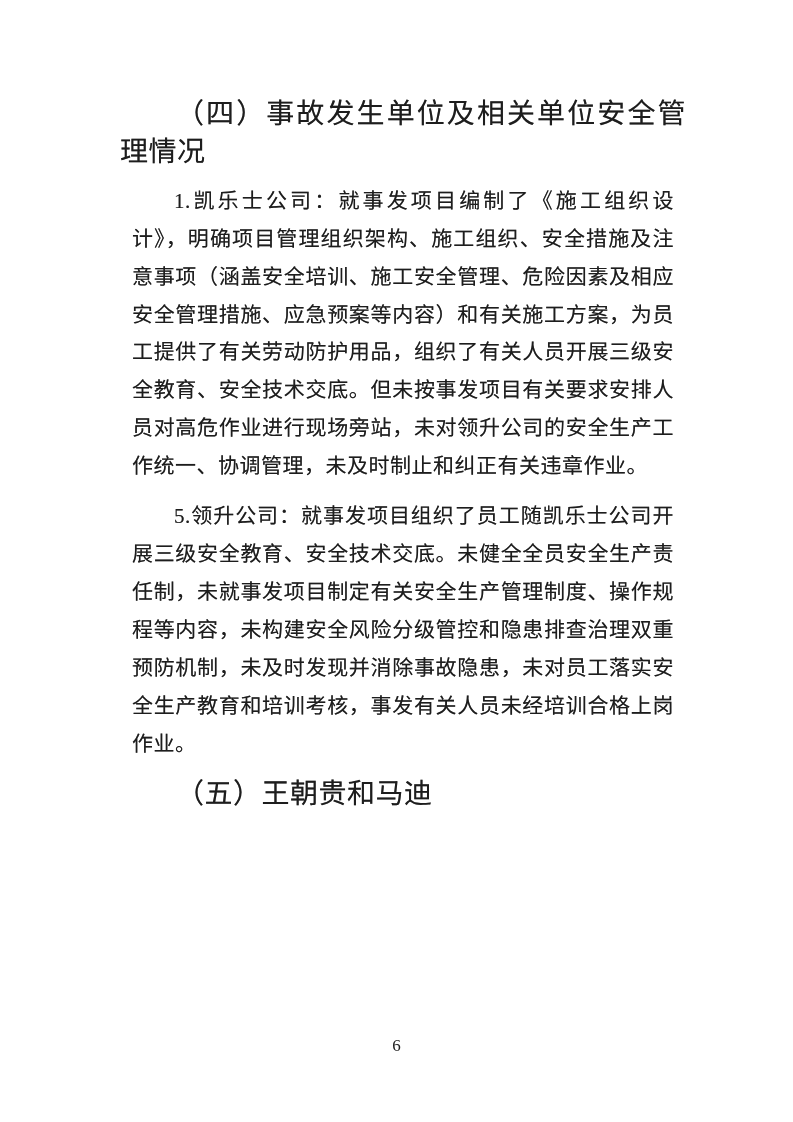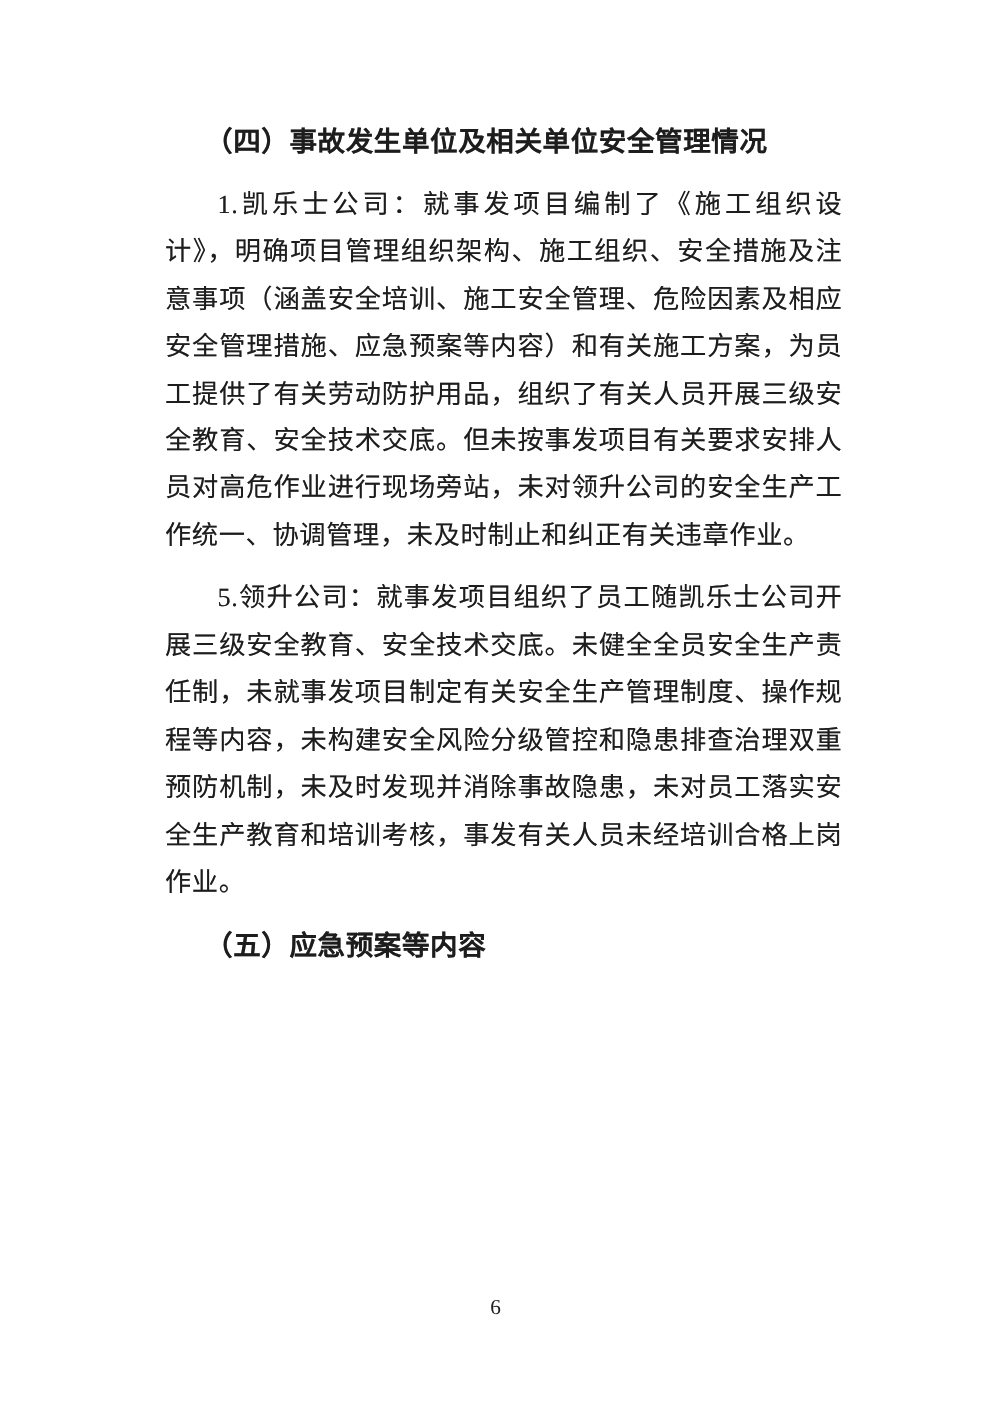--- a/index.html
+++ b/index.html
@@ -24,22 +24,22 @@
     text-align: justify;
     text-justify: inter-character;
     font-size: 21px;
     line-height: 37.9px;
     letter-spacing: 0.5px;
     
     text-shadow: 0 0 0.5px rgba(30,30,30,0.55);
   }
   .heading {
     margin: 0;
-    font-size: 22px;
-    font-weight: 700;
+    font-size: 28px;
+    font-weight: 400;
     text-indent: 2em;
     line-height: 37.9px;
   }
   .para {
     margin: 12px;
     text-indent: 2em;
   }
   .footer {
     position: absolute;
     left: 0;
@@ -54,19 +54,19 @@
   }
 </style>
 </head>
 <body>
 
 <div class="page">
   <div class="doc">
     <h2 class="heading">（四）事故发生单位及相关单位安全管理情况</h2>
     <p class="para">1.凯乐士公司：就事发项目编制了《施工组织设计》，明确项目管理组织架构、施工组织、安全措施及注意事项（涵盖安全培训、施工安全管理、危险因素及相应安全管理措施、应急预案等内容）和有关施工方案，为员工提供了有关劳动防护用品，组织了有关人员开展三级安全教育、安全技术交底。但未按事发项目有关要求安排人员对高危作业进行现场旁站，未对领升公司的安全生产工作统一、协调管理，未及时制止和纠正有关违章作业。</p>
     <p class="para">5.领升公司：就事发项目组织了员工随凯乐士公司开展三级安全教育、安全技术交底。未健全全员安全生产责任制，未就事发项目制定有关安全生产管理制度、操作规程等内容，未构建安全风险分级管控和隐患排查治理双重预防机制，未及时发现并消除事故隐患，未对员工落实安全生产教育和培训考核，事发有关人员未经培训合格上岗作业。</p>
-    <h2 class="heading">（五）应急预案等内容</h2>
+    <h2 class="heading">（五）王朝贵和马迪</h2>
   </div>
 
   <div class="footer">
     <span class="pagenum">6</span>
   </div>
 </div>
 
 </body></html>

